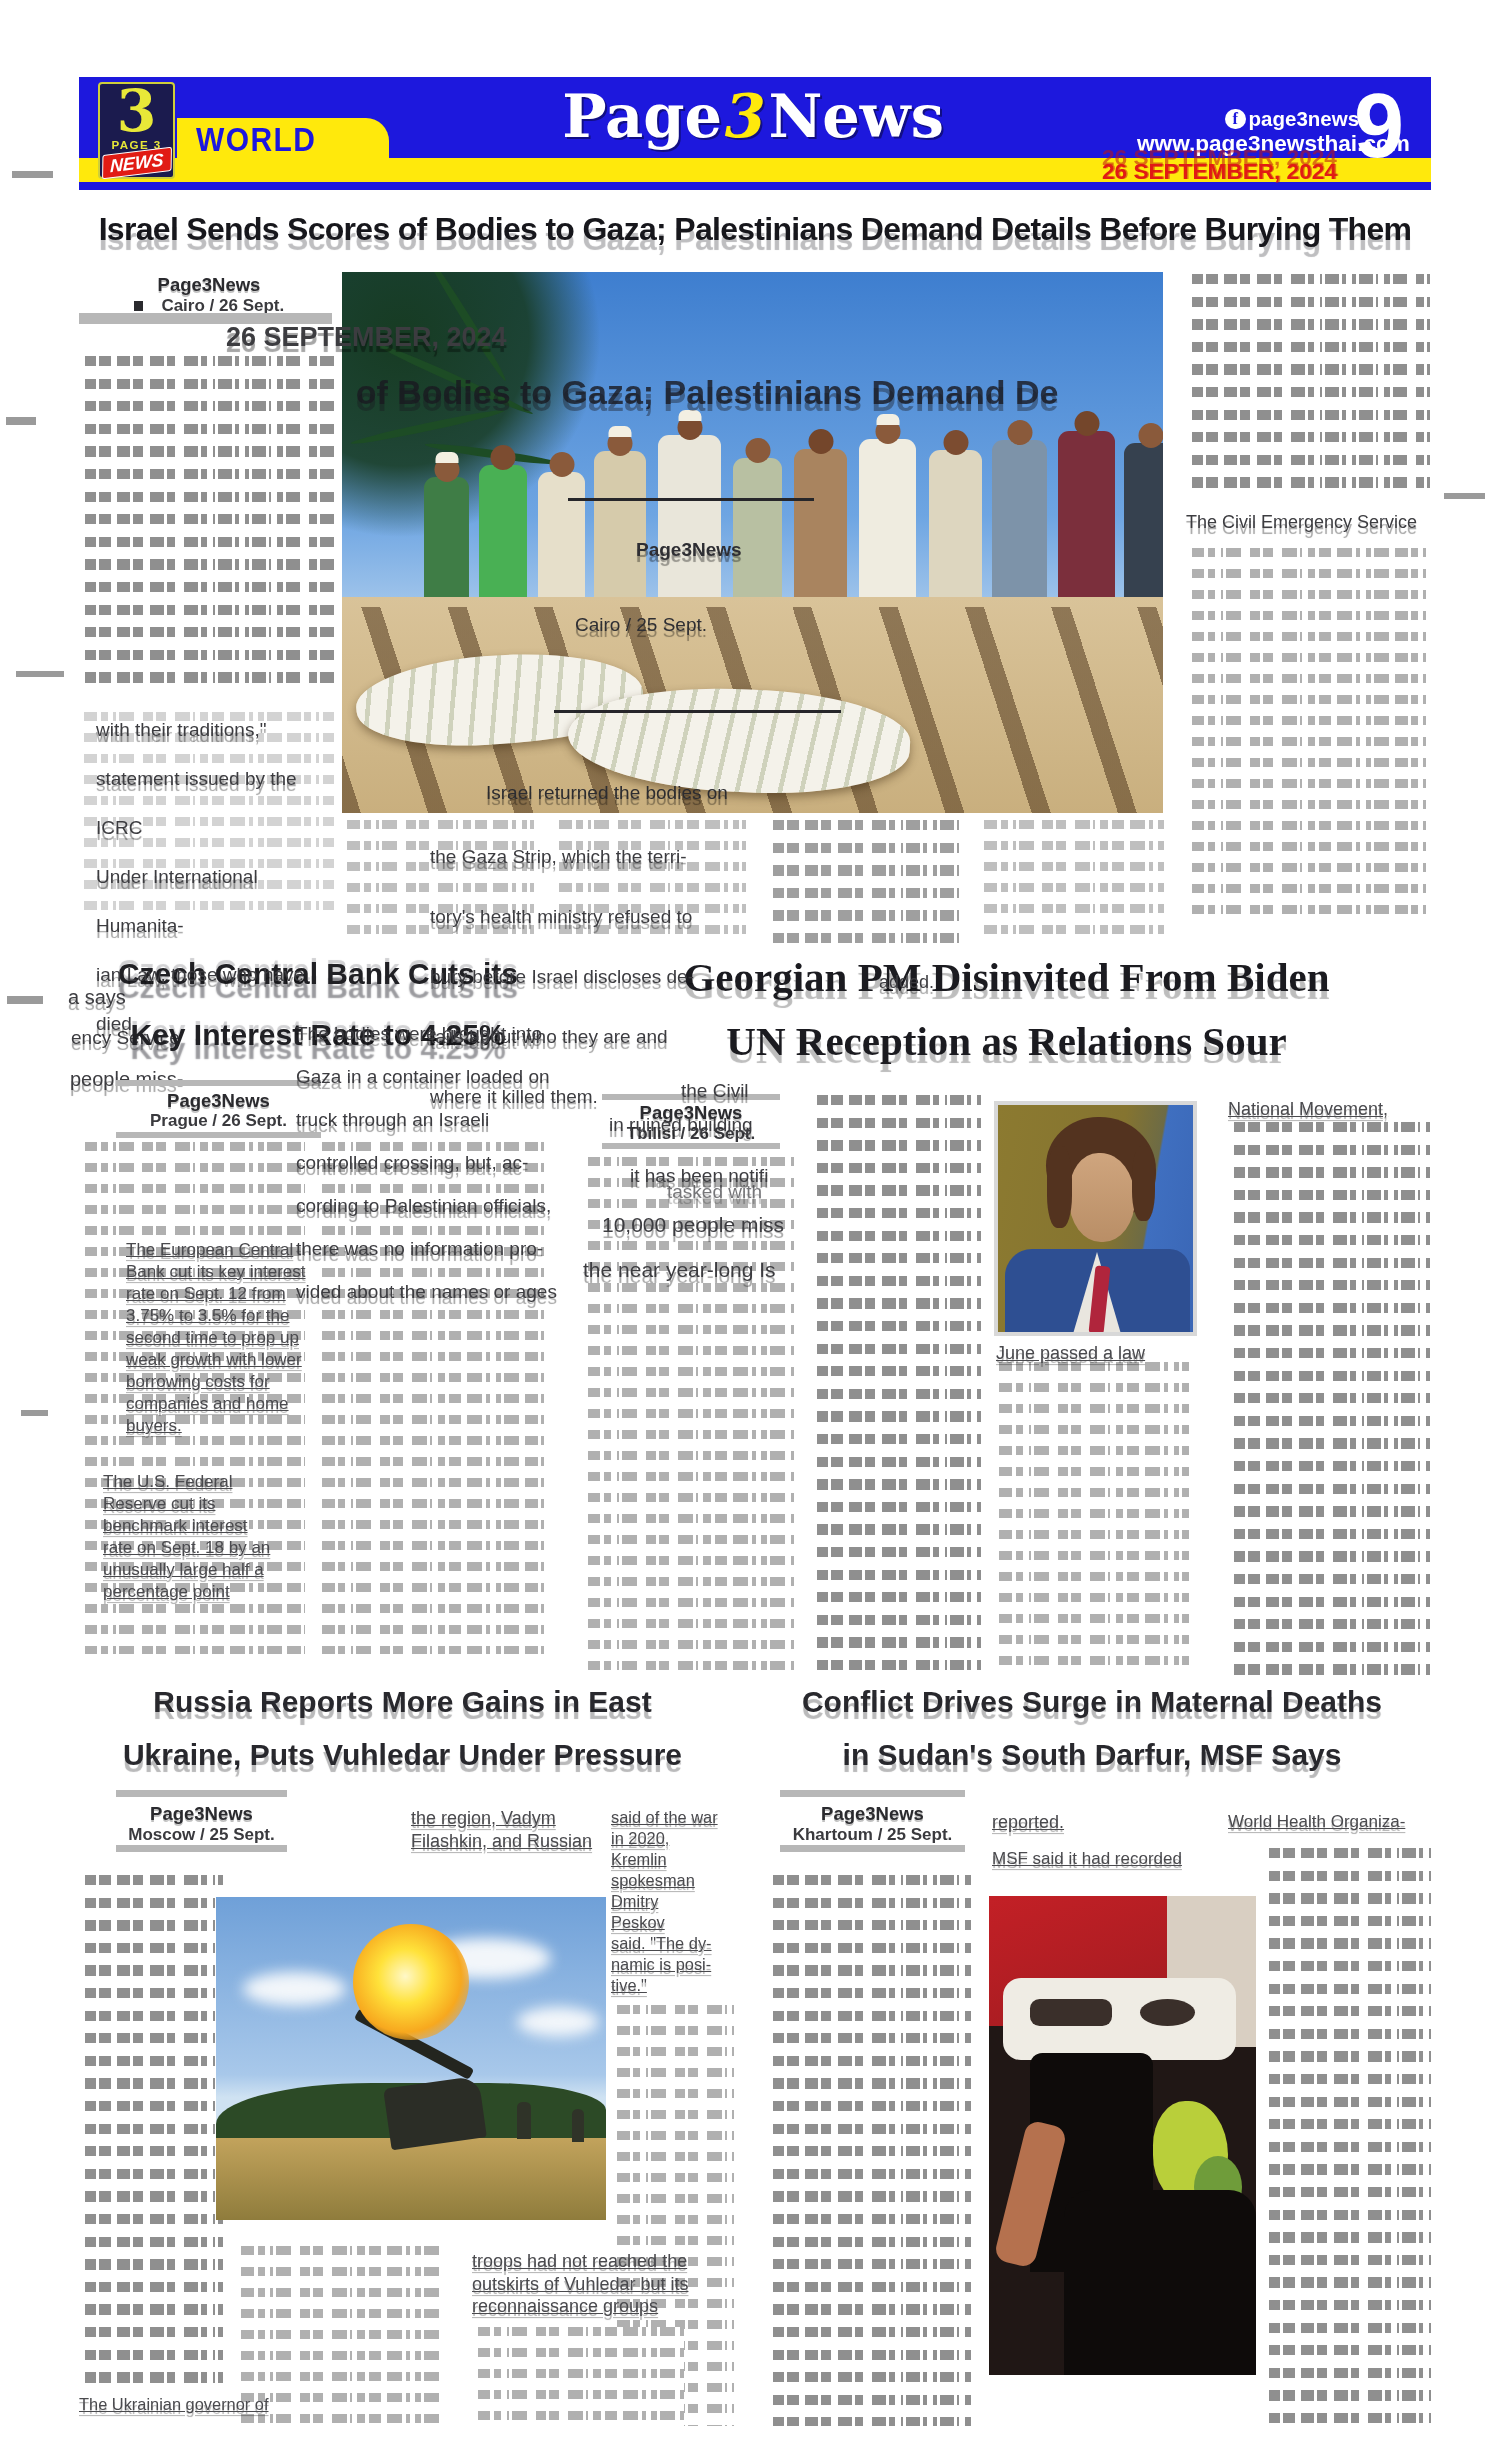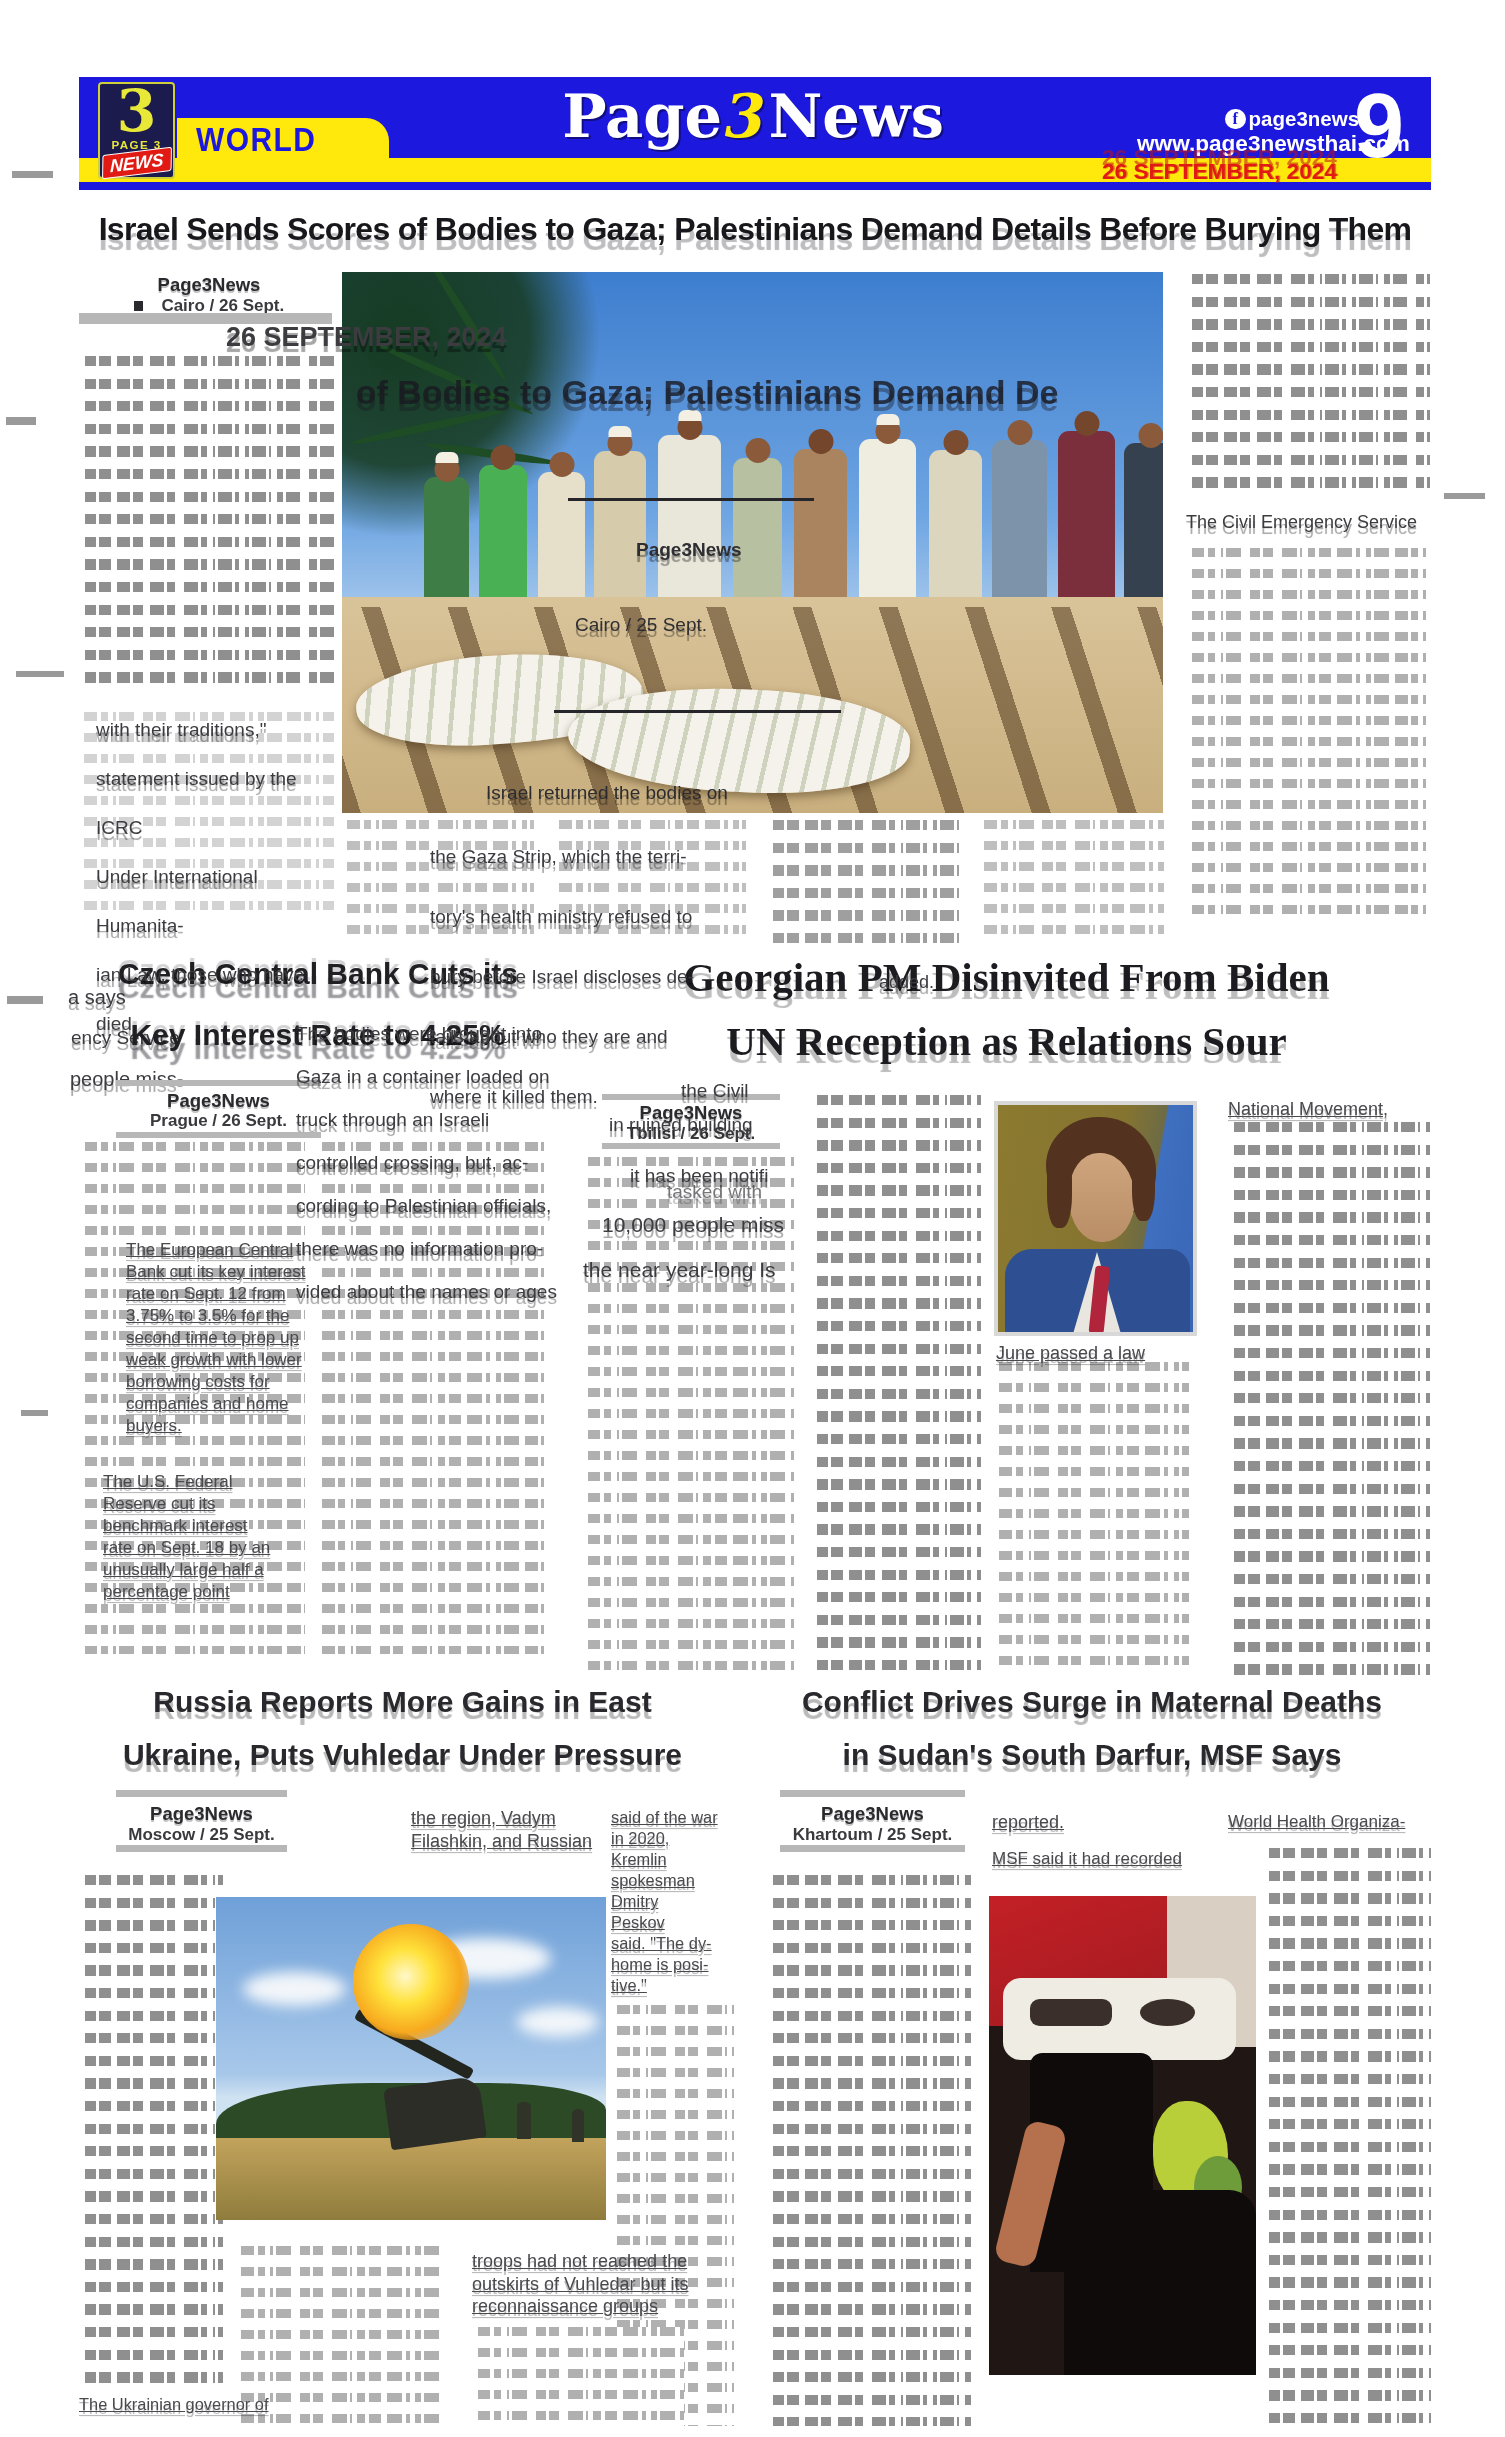--- a/index.html
+++ b/index.html
@@ -303,21 +303,21 @@
 
   <div class="abs frag-sm pre" style="left:411px;top:1807px;line-height:23px;font-size:18px;">the region, Vadym
 Filashkin, and Russian</div>
   <div class="abs frag-sm pre" style="left:611px;top:1807px;line-height:21px;font-size:16.4px;">said of the war
 in 2020,
 Kremlin
 spokesman
 Dmitry
 Peskov
 said. "The dy-
-home is posi-
+namic is posi-
 tive."</div>
 
   <div class="abs noise-dark" style="left:79px;top:1875px;width:144px;height:513px;"></div>
 
   <div class="abs photo" style="left:216px;top:1897px;width:390px;height:323px;">
     <div class="ph3-sky"></div>
     <div class="cloud" style="left:27px;top:75px;width:103px;height:34px;"></div>
     <div class="cloud" style="left:205px;top:41px;width:130px;height:41px;"></div>
     <div class="cloud" style="left:301px;top:110px;width:82px;height:30px;"></div>
     <div class="ph3-trees" style="bottom:75px;height:62px;"></div>

